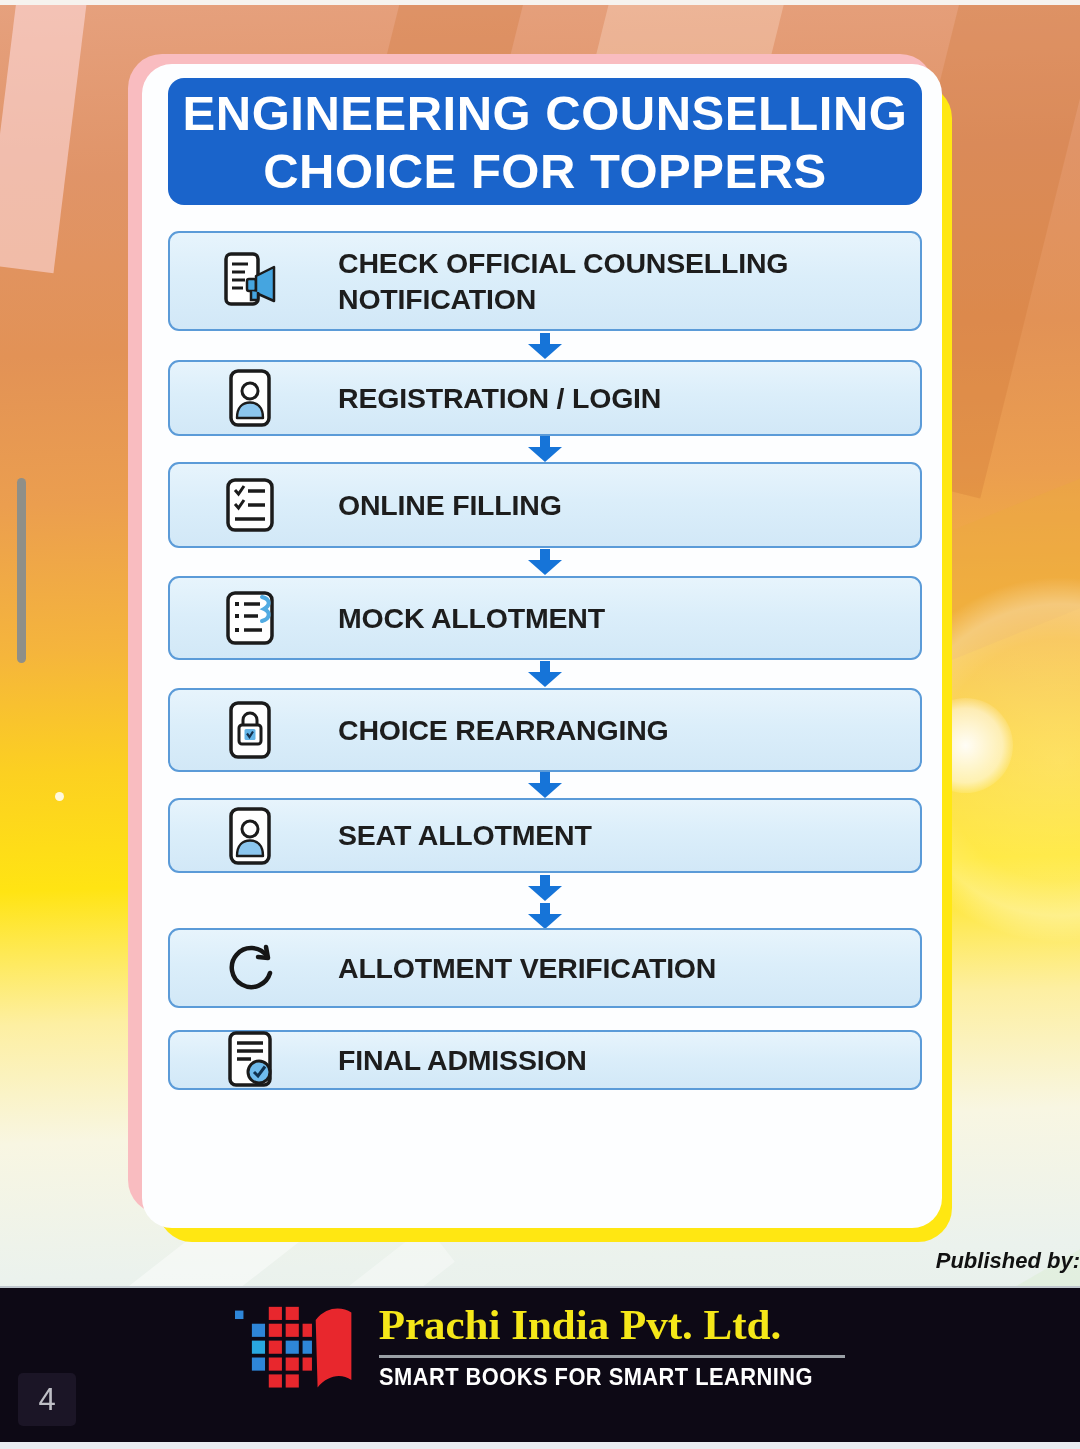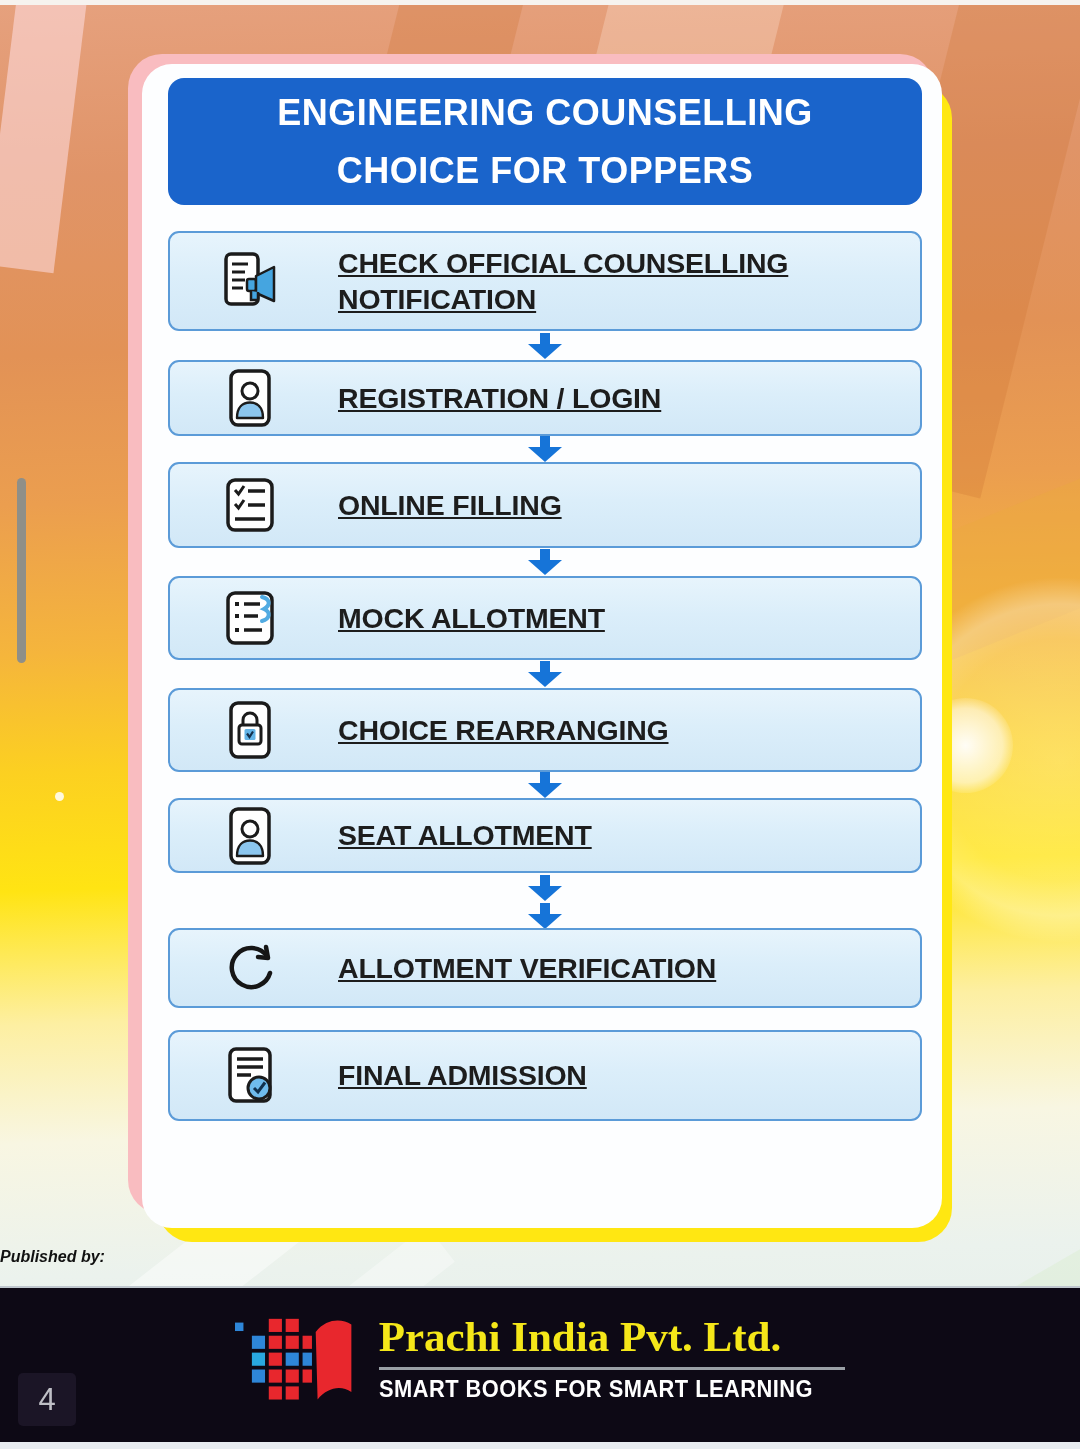--- a/index.html
+++ b/index.html
@@ -34,40 +34,40 @@
 
   
   .card-yellow{position:absolute;left:158px;top:84px;width:794px;height:1158px;border-radius:34px;background:#ffe712;}
   .card-pink  {position:absolute;left:128px;top:54px;width:806px;height:1160px;border-radius:34px;background:#f9bcc0;}
   .card-white {position:absolute;left:142px;top:64px;width:800px;height:1164px;border-radius:30px;background:#fdfeff;}
 
   .card-content{position:absolute;left:26px;top:14px;width:754px;}
 
   .card-header{height:127px;border-radius:16px;background:#1a64cb;
                display:flex;flex-direction:column;align-items:center;justify-content:center;}
-  .card-header .t{color:#ffffff;font-weight:800;font-size:36px;line-height:58px;letter-spacing:.5px;}
+  .card-header .t{color:#ffffff;font-weight:800;font-size:49px;line-height:58px;letter-spacing:.5px;}
 
   .steps{display:flex;flex-direction:column;margin-top:26px;}
   .step-box{box-sizing:border-box;border:2.5px solid #5b9bd8;border-radius:11px;
             background:linear-gradient(180deg,#e7f4fc 0%,#dbeefa 45%,#d2e8f7 100%);
             display:flex;align-items:center;}
   .step-icon{width:64px;height:64px;flex:0 0 64px;margin-left:48px;display:flex;align-items:center;justify-content:center;}
   .step-icon svg{width:64px;height:64px;}
   .step-label{margin-left:56px;font-weight:800;font-size:28.5px;line-height:1.28;color:#1d1d1d;
-              letter-spacing:-.2px;max-width:560px;text-decoration:underline;}
+              letter-spacing:-.2px;max-width:560px;}
   .step-label .step-label-small{font-size:25px;letter-spacing:-.6px;display:inline-block;
               transform:scaleX(.94);transform-origin:left center;margin-left:7px;}
   .step-gap{display:flex;align-items:center;justify-content:center;}
 
   
-  .published-by{position:absolute;left:0;top:1248px;width:100%;text-align:left;
-                font-style:italic;font-weight:700;font-size:16px;color:#111;}
+  .published-by{position:absolute;left:0;top:1248px;width:100%;text-align:right;
+                font-style:italic;font-weight:700;font-size:22px;color:#111;}
   .footer-bar{position:absolute;left:0;top:1286px;width:100%;height:157px;background:#0d0915;
               border-top:2px solid #bfc7ce;box-sizing:border-box;}
-  .footer-inner{display:flex;align-items:flex-start;justify-content:center;padding-top:24px;gap:22px;}
+  .footer-inner{display:flex;align-items:flex-start;justify-content:center;padding-top:12px;gap:22px;}
   .logo-mark{width:122px;height:100px;flex:0 0 122px;}
   .pub-text{display:flex;flex-direction:column;align-items:flex-start;}
   .pub-name{font-family:"Liberation Serif","DejaVu Serif",serif;font-weight:700;
             color:#f5e719;font-size:43px;line-height:50px;}
   .pub-rule{height:3px;background:#9aa0a6;align-self:stretch;margin:5px 0 6px 0;}
   .pub-tagline{color:#ffffff;font-weight:600;font-size:23.5px;letter-spacing:.5px;
                transform:scaleX(.93);transform-origin:left center;white-space:nowrap;}
   .page-num{position:absolute;left:18px;top:1373px;width:58px;height:53px;border-radius:5px;
             background:#1b1526;color:#bfbfc6;font-size:31px;display:flex;align-items:center;justify-content:center;}
   .bottom-strip{position:absolute;left:0;bottom:0;width:100%;height:7px;background:#e8ecf1;}
@@ -223,21 +223,21 @@
           <div class="step-box" style="height: 80px;">
             <span class="step-icon">
               <svg viewBox="0 0 64 64" fill="none">
    <path d="M49,20 A19.5,19.5 0 1 0 52,37" fill="none" stroke="#161616" stroke-width="4.5" stroke-linecap="round"></path>
    <polyline points="40,21 50,22 48,11" fill="none" stroke="#161616" stroke-width="4.5" stroke-linejoin="round" stroke-linecap="round"></polyline>
               </svg>
             </span>
             <span class="step-label">ALLOTMENT VERIFICATION</span>
           </div>
           <div class="step-gap" style="height: 22px;"></div>
-          <div class="step-box" style="height: 91px;">
+          <div class="step-box" style="height: 60px;">
             <span class="step-icon">
               <svg viewBox="0 0 64 64" fill="none">
    <rect x="12" y="5" width="40" height="52" rx="6" fill="#fff" stroke="#1b1b1b" stroke-width="3.5"></rect>
    <line x1="19" y1="15" x2="45" y2="15" stroke="#1b1b1b" stroke-width="3.5"></line>
    <line x1="19" y1="23" x2="45" y2="23" stroke="#1b1b1b" stroke-width="3.5"></line>
    <line x1="19" y1="31" x2="33" y2="31" stroke="#1b1b1b" stroke-width="3.5"></line>
    <circle cx="41" cy="44" r="11" fill="#6fbbec" stroke="#1b1b1b" stroke-width="3"></circle>
    <polyline points="36,44 40,48 47,38.5" fill="none" stroke="#10314e" stroke-width="3"></polyline>
               </svg>
             </span>

